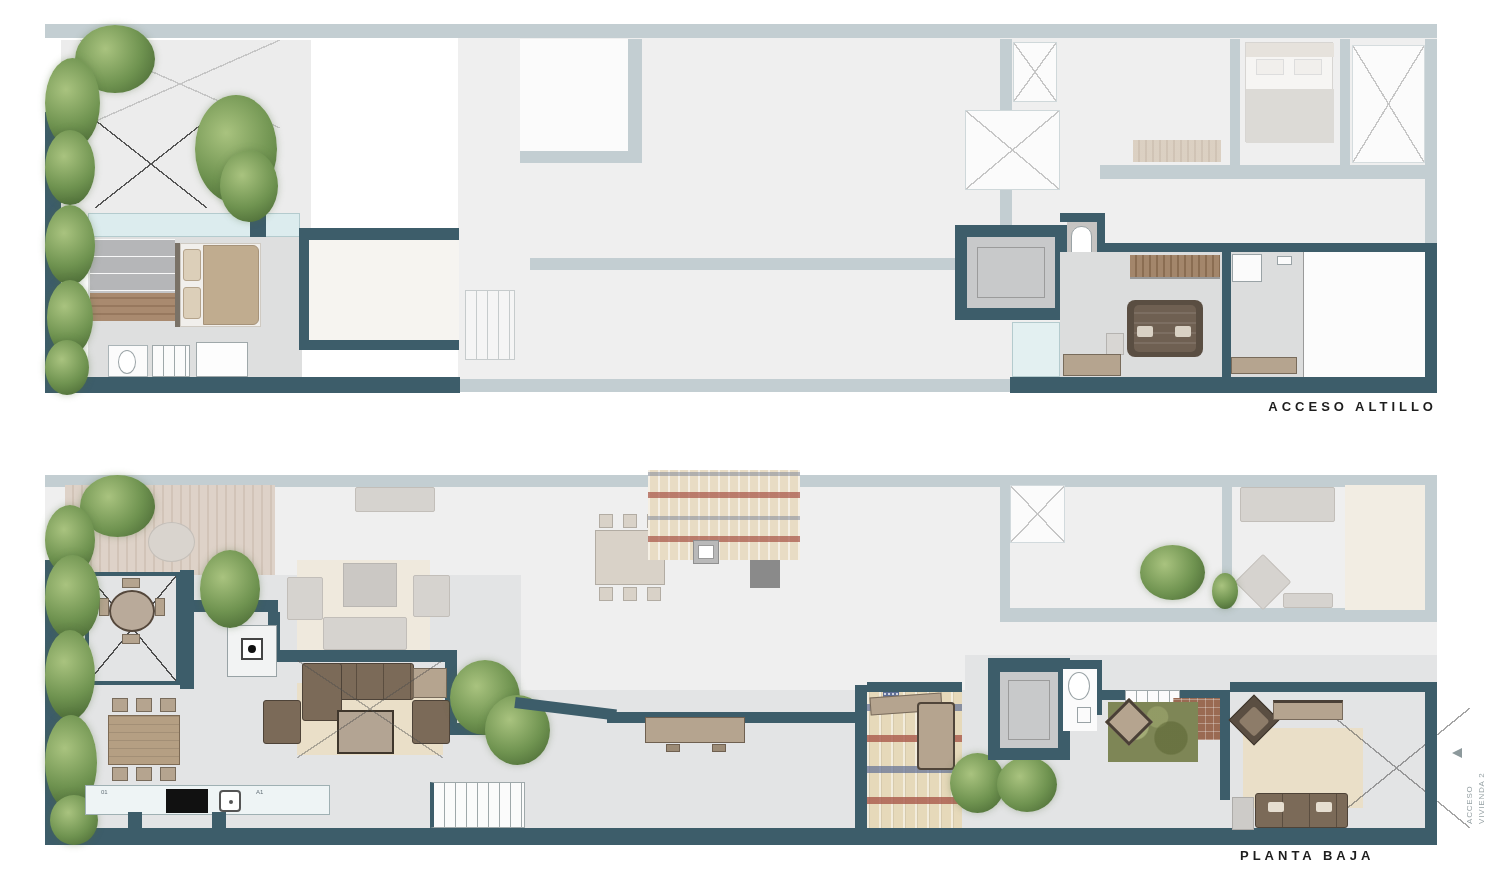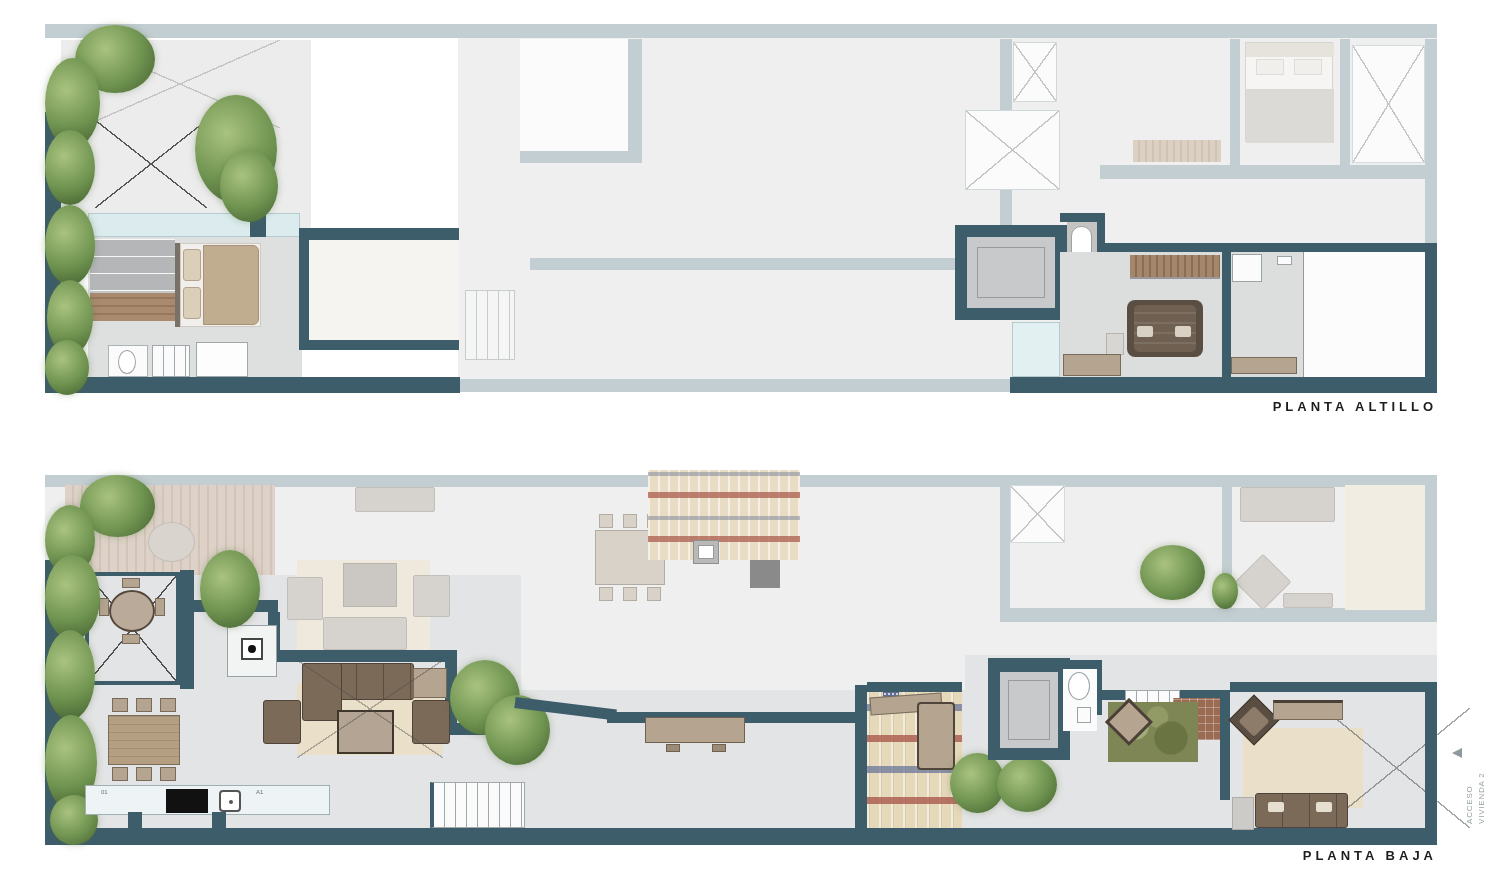--- a/index.html
+++ b/index.html
@@ -286,22 +286,22 @@
     </div>
     <div class="p tan" style="left:1228px;top:235px;width:70px;height:20px;border-top:3px solid #4a4036"></div>
     <div class="p sofa cushions" style="left:1210px;top:328px;width:93px;height:35px">
       <div class="p" style="left:12px;top:8px;width:16px;height:10px;background:#e6ded0;border-radius:2px"></div>
       <div class="p" style="left:60px;top:8px;width:16px;height:10px;background:#e6ded0;border-radius:2px"></div>
     </div>
     <div class="p" style="left:1187px;top:332px;width:22px;height:33px;background:#cdcbc8;border:1px solid #aeaca9"></div>
     <div class="p w" style="left:1380px;top:223px;width:12px;height:157px"></div>
   </div>
 
-  <div class="p label" style="left:1240px;top:399px;width:197px;text-align:right">PLANTA ALTILLO</div>
-  <div class="p label" style="left:1240px;top:848px;width:197px;text-align:right">PLANTA BAJA</div>
+  <div class="p label" style="left:1240px;top:399px;width:197px;text-align:right">ACCESO ALTILLO</div>
+  <div class="p label" style="left:1240px;top:848px;width:197px;text-align:left">PLANTA BAJA</div>
 
   <div class="p" style="left:1448px;top:726px;width:46px;height:110px">
     <div class="p" style="left:4px;top:22px;width:0;height:0;border-top:5px solid transparent;border-bottom:5px solid transparent;border-right:10px solid #8d999c"></div>
     <div class="p note" style="left:16px;top:98px;transform:rotate(-90deg);transform-origin:0 0">
       <span>ACCESO</span><br>
       <span>VIVIENDA 2</span>
     </div>
   </div>
 </div>
 

